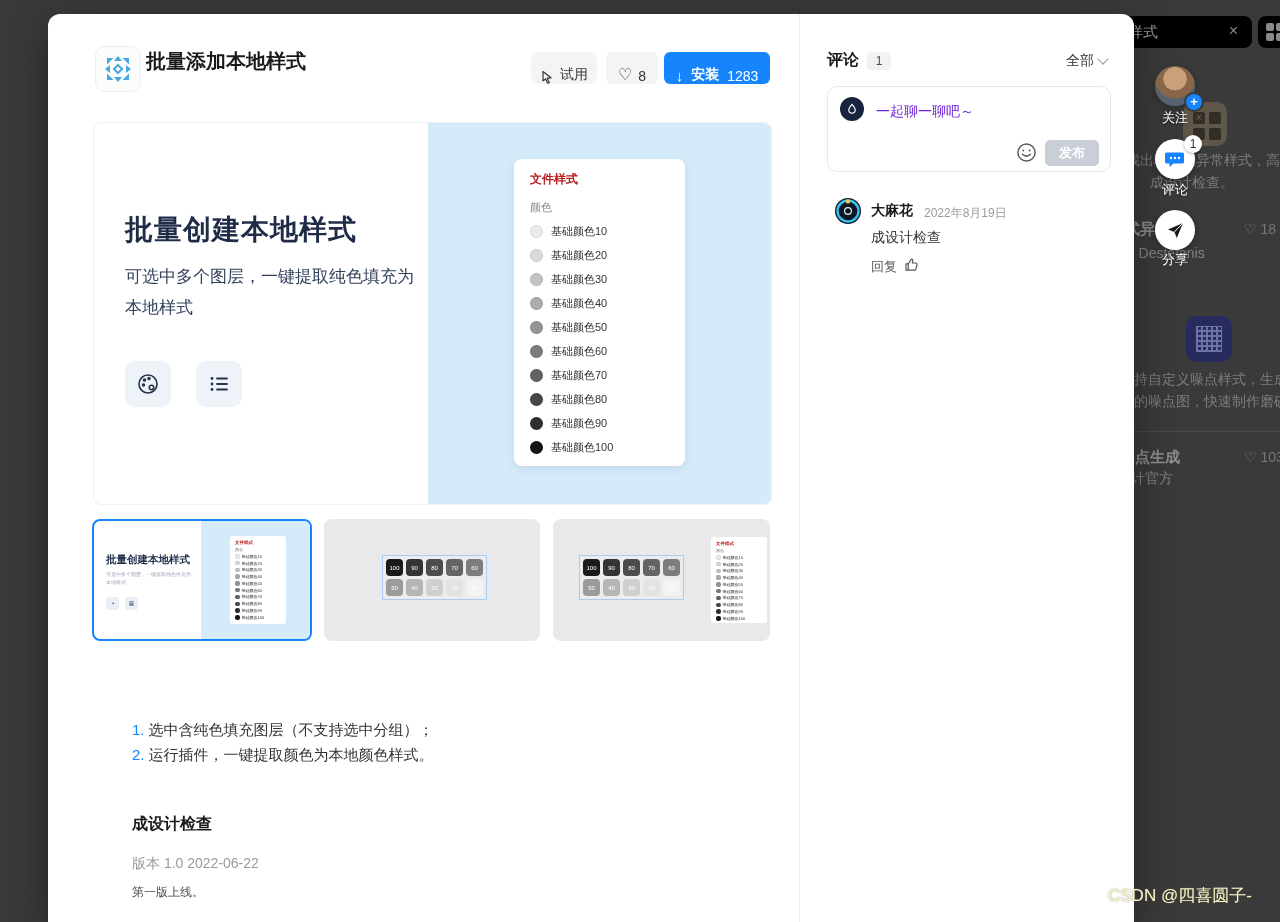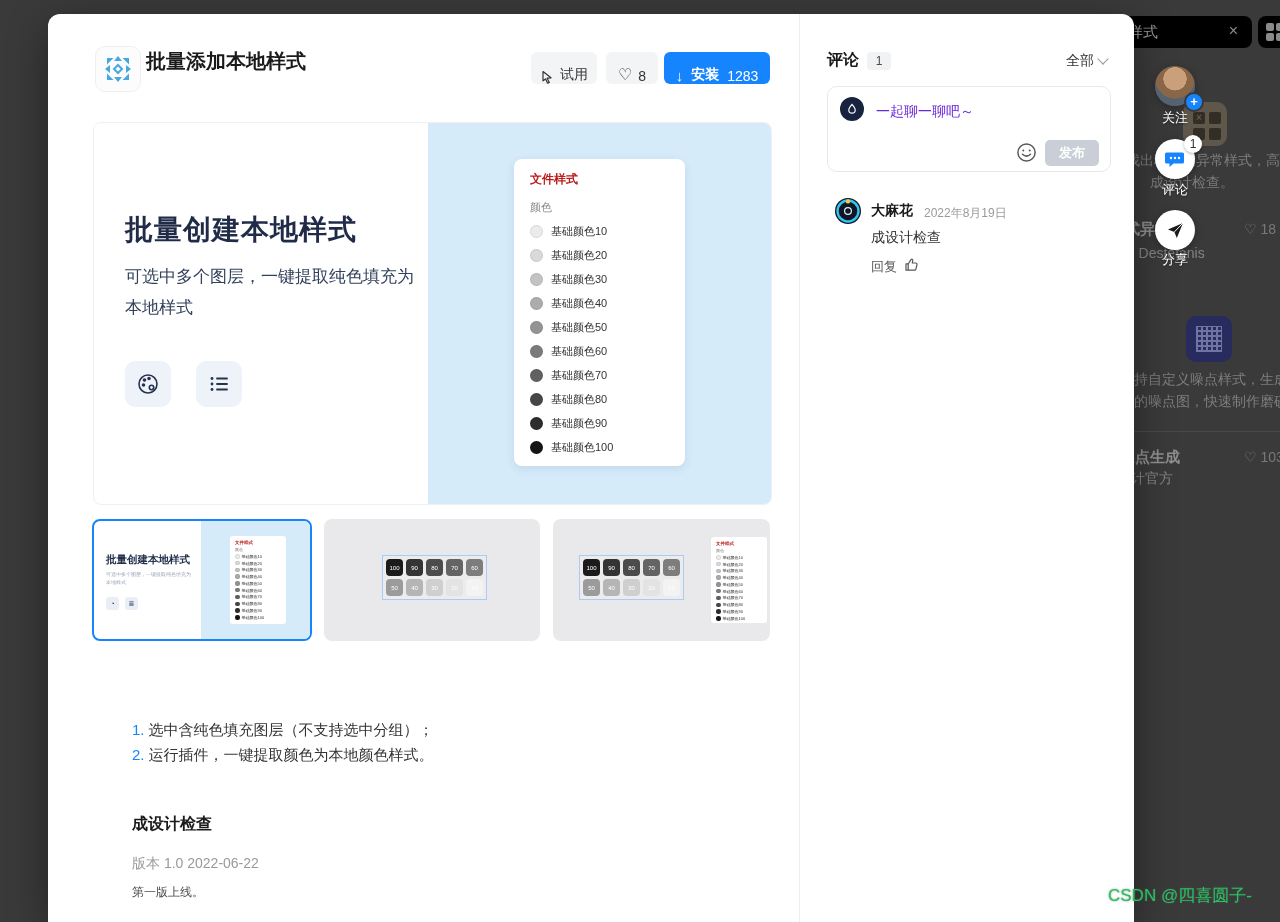--- a/index.html
+++ b/index.html
@@ -105,21 +105,21 @@
   .in-avatar{position:absolute;left:12px;top:10px;width:24px;height:24px;border-radius:50%;background:#17233f;
              display:flex;align-items:center;justify-content:center}
   .placeholder{position:absolute;left:48px;top:16px;font-size:14px;color:#6d28d9}
   .pub-btn{position:absolute;left:217px;top:53px;width:54px;height:26px;border-radius:5px;background:#c9ced7;
            color:#fff;font-size:13px;font-weight:bold;display:flex;align-items:center;justify-content:center}
   .cm-name{font-size:14px;font-weight:bold;color:#1a1a1a}
   .cm-date{font-size:12px;color:#9a9a9a}
   .cm-text{font-size:14px;color:#333}
   .cm-reply{font-size:13px;color:#585858;cursor:pointer}
 
-  .watermark{left:1108px;top:884px;font-size:17px;color:#22c55e;text-shadow:0 0 2px rgba(96,96,96,.8);z-index:9}
+  .watermark{left:1108px;top:884px;font-size:17px;color:#fef9c3;text-shadow:0 0 2px rgba(96,96,96,.8);z-index:9}
 </style>
 </head>
 <body>
 
 <div>
   <div class="abs bd-box" style="left:1120px;top:16px;width:132px;height:32px">
     <span class="abs" style="left:8px;top:7px;font-size:15px;color:#999">样式</span>
     <span class="abs" style="right:14px;top:6px;font-size:16px;color:#8a8a8a">×</span>
   </div>
   <div class="abs bd-box" style="left:1258px;top:16px;width:40px;height:32px">

